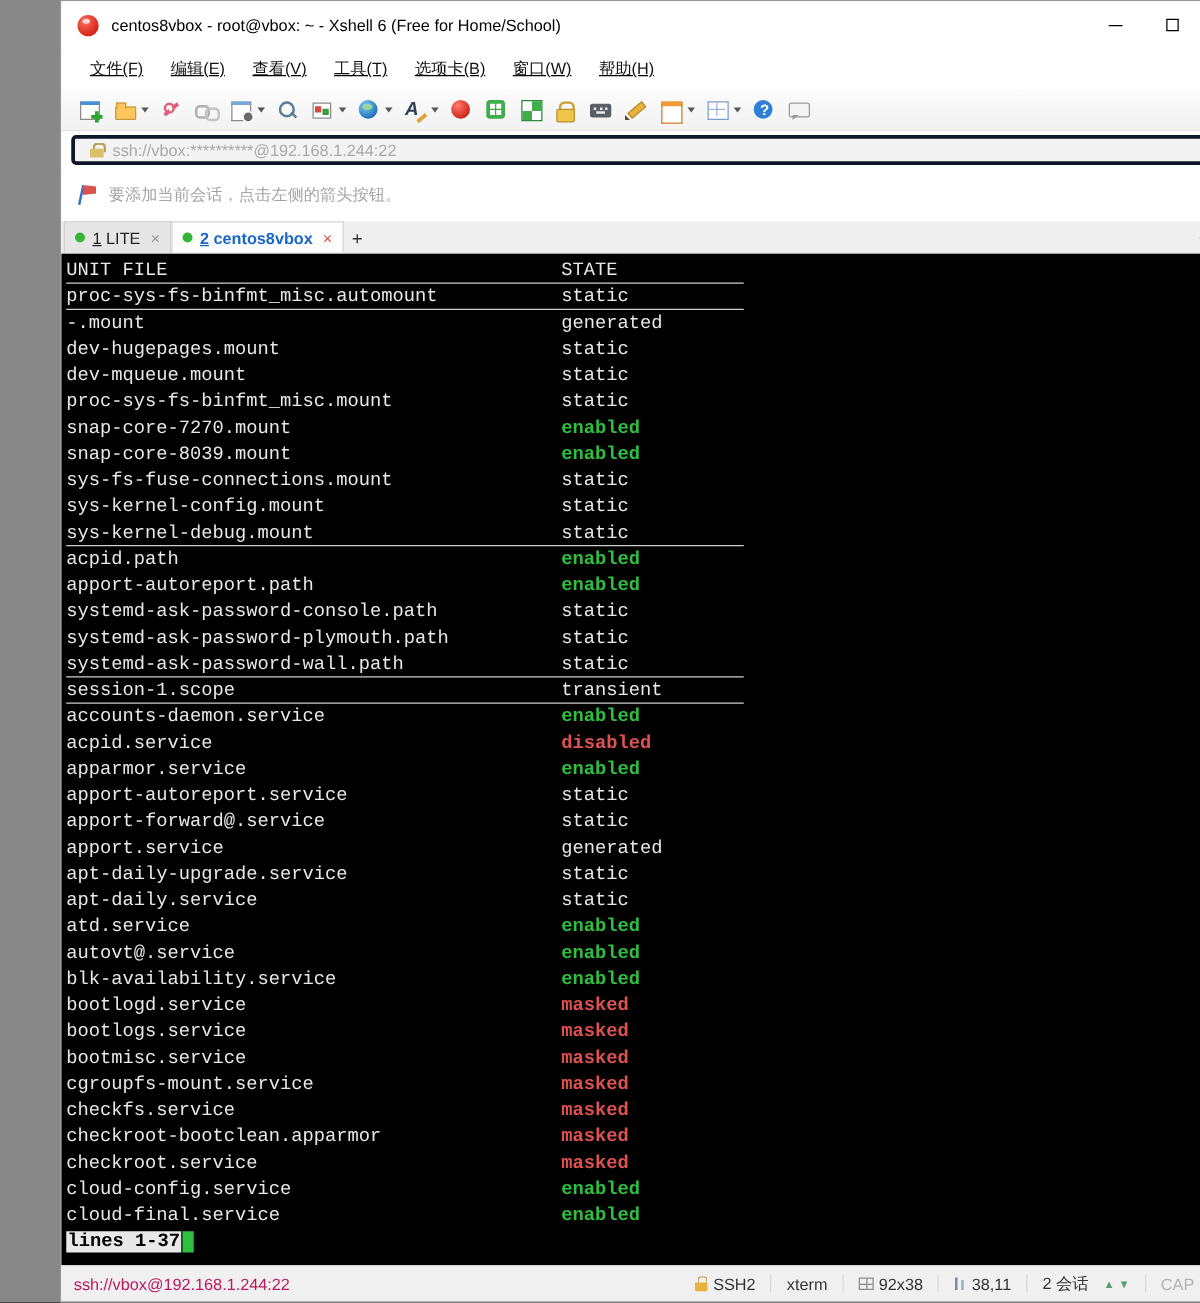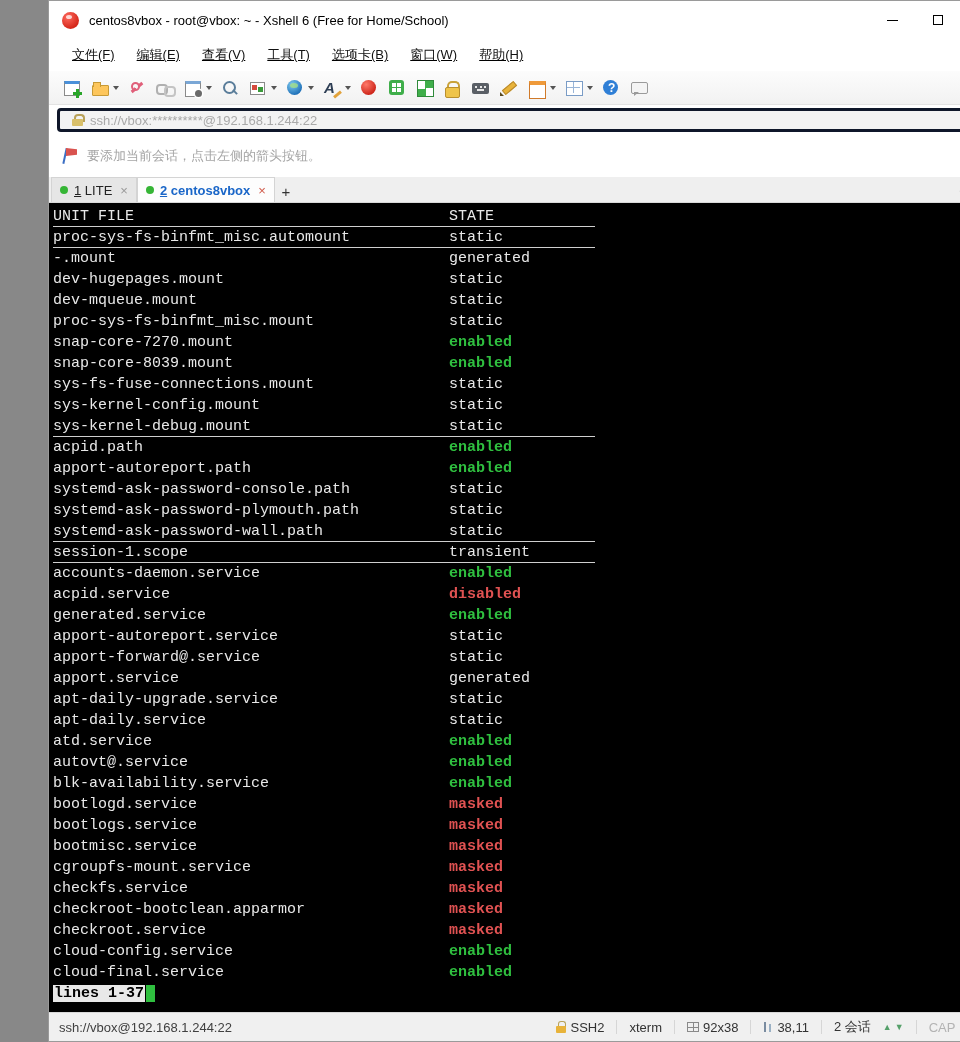--- a/index.html
+++ b/index.html
@@ -121,21 +121,21 @@
   .t-cursor { display:inline-block; width:9px; height:17px; background:#2fbf3f; vertical-align:middle; margin-left:1px; }
 
   
   .scrollbar { width:16px; background:#f0f0f0; border-left:1px solid #dcdcdc; position:relative; flex:0 0 auto; }
   .sb-arrow { position:absolute; left:0; width:100%; height:16px; display:flex; align-items:center; justify-content:center; font-size:8px; color:#606060; }
   .sb-up { top:0; } .sb-down { bottom:0; }
   .sb-thumb { position:absolute; left:1px; width:13px; height:86px; bottom:18px; background:#cdcdcd; border-radius:2px; }
 
   
   .statusbar { height:29px; background:#f0f0f0; border-top:1px solid #d8d8d8; display:flex; align-items:center; padding:0 10px; font-size:13px; color:#333; flex:0 0 auto; gap:12px; }
-  .sb-left { color:#404040; }
+  .sb-left { color:#be185d; }
   .sb-right { margin-left:auto; display:flex; align-items:center; gap:12px; }
   .sb-item { display:flex; align-items:center; gap:4px; }
   .sb-sep { width:1px; height:14px; background:#d6d6d6; }
   .mini-lock { position:relative; width:11px; height:12px; }
   .mini-lock::before { content:""; position:absolute; left:2px; top:0; width:6px; height:5px; border:1.5px solid #b9a25a; border-bottom:none; border-radius:3px 3px 0 0; }
   .mini-lock::after { content:""; position:absolute; left:0; top:5px; width:10px; height:7px; background:#e8b33a; border-radius:1px; }
   .mini-grid { width:12px; height:10px; border:1px solid #8a8a8a;
      background:linear-gradient(#8a8a8a,#8a8a8a) 5px 0/1px 100% no-repeat, linear-gradient(#8a8a8a,#8a8a8a) 0 4px/100% 1px no-repeat; }
   .mini-pos { width:10px; height:10px;
      background:linear-gradient(#7a8ca0,#7a8ca0) 1px 0/2px 100% no-repeat, linear-gradient(#9ab0c4,#9ab0c4) 6px 2px/2px 8px no-repeat; }
@@ -290,21 +290,21 @@
           <div class="t-row"><span class="t-unit">sys-kernel-config.mount</span><span class="t-state st-default">static</span></div>
           <div class="t-row t-underline"><span class="t-unit">sys-kernel-debug.mount</span><span class="t-state st-default">static</span></div>
           <div class="t-row"><span class="t-unit">acpid.path</span><span class="t-state st-enabled">enabled</span></div>
           <div class="t-row"><span class="t-unit">apport-autoreport.path</span><span class="t-state st-enabled">enabled</span></div>
           <div class="t-row"><span class="t-unit">systemd-ask-password-console.path</span><span class="t-state st-default">static</span></div>
           <div class="t-row"><span class="t-unit">systemd-ask-password-plymouth.path</span><span class="t-state st-default">static</span></div>
           <div class="t-row t-underline"><span class="t-unit">systemd-ask-password-wall.path</span><span class="t-state st-default">static</span></div>
           <div class="t-row t-underline"><span class="t-unit">session-1.scope</span><span class="t-state st-default">transient</span></div>
           <div class="t-row"><span class="t-unit">accounts-daemon.service</span><span class="t-state st-enabled">enabled</span></div>
           <div class="t-row"><span class="t-unit">acpid.service</span><span class="t-state st-disabled">disabled</span></div>
-          <div class="t-row"><span class="t-unit">generated.service</span><span class="t-state st-enabled">enabled</span></div>
+          <div class="t-row"><span class="t-unit">apparmor.service</span><span class="t-state st-enabled">enabled</span></div>
           <div class="t-row"><span class="t-unit">apport-autoreport.service</span><span class="t-state st-default">static</span></div>
           <div class="t-row"><span class="t-unit">apport-forward@.service</span><span class="t-state st-default">static</span></div>
           <div class="t-row"><span class="t-unit">apport.service</span><span class="t-state st-default">generated</span></div>
           <div class="t-row"><span class="t-unit">apt-daily-upgrade.service</span><span class="t-state st-default">static</span></div>
           <div class="t-row"><span class="t-unit">apt-daily.service</span><span class="t-state st-default">static</span></div>
           <div class="t-row"><span class="t-unit">atd.service</span><span class="t-state st-enabled">enabled</span></div>
           <div class="t-row"><span class="t-unit">autovt@.service</span><span class="t-state st-enabled">enabled</span></div>
           <div class="t-row"><span class="t-unit">blk-availability.service</span><span class="t-state st-enabled">enabled</span></div>
           <div class="t-row"><span class="t-unit">bootlogd.service</span><span class="t-state st-masked">masked</span></div>
           <div class="t-row"><span class="t-unit">bootlogs.service</span><span class="t-state st-masked">masked</span></div>

